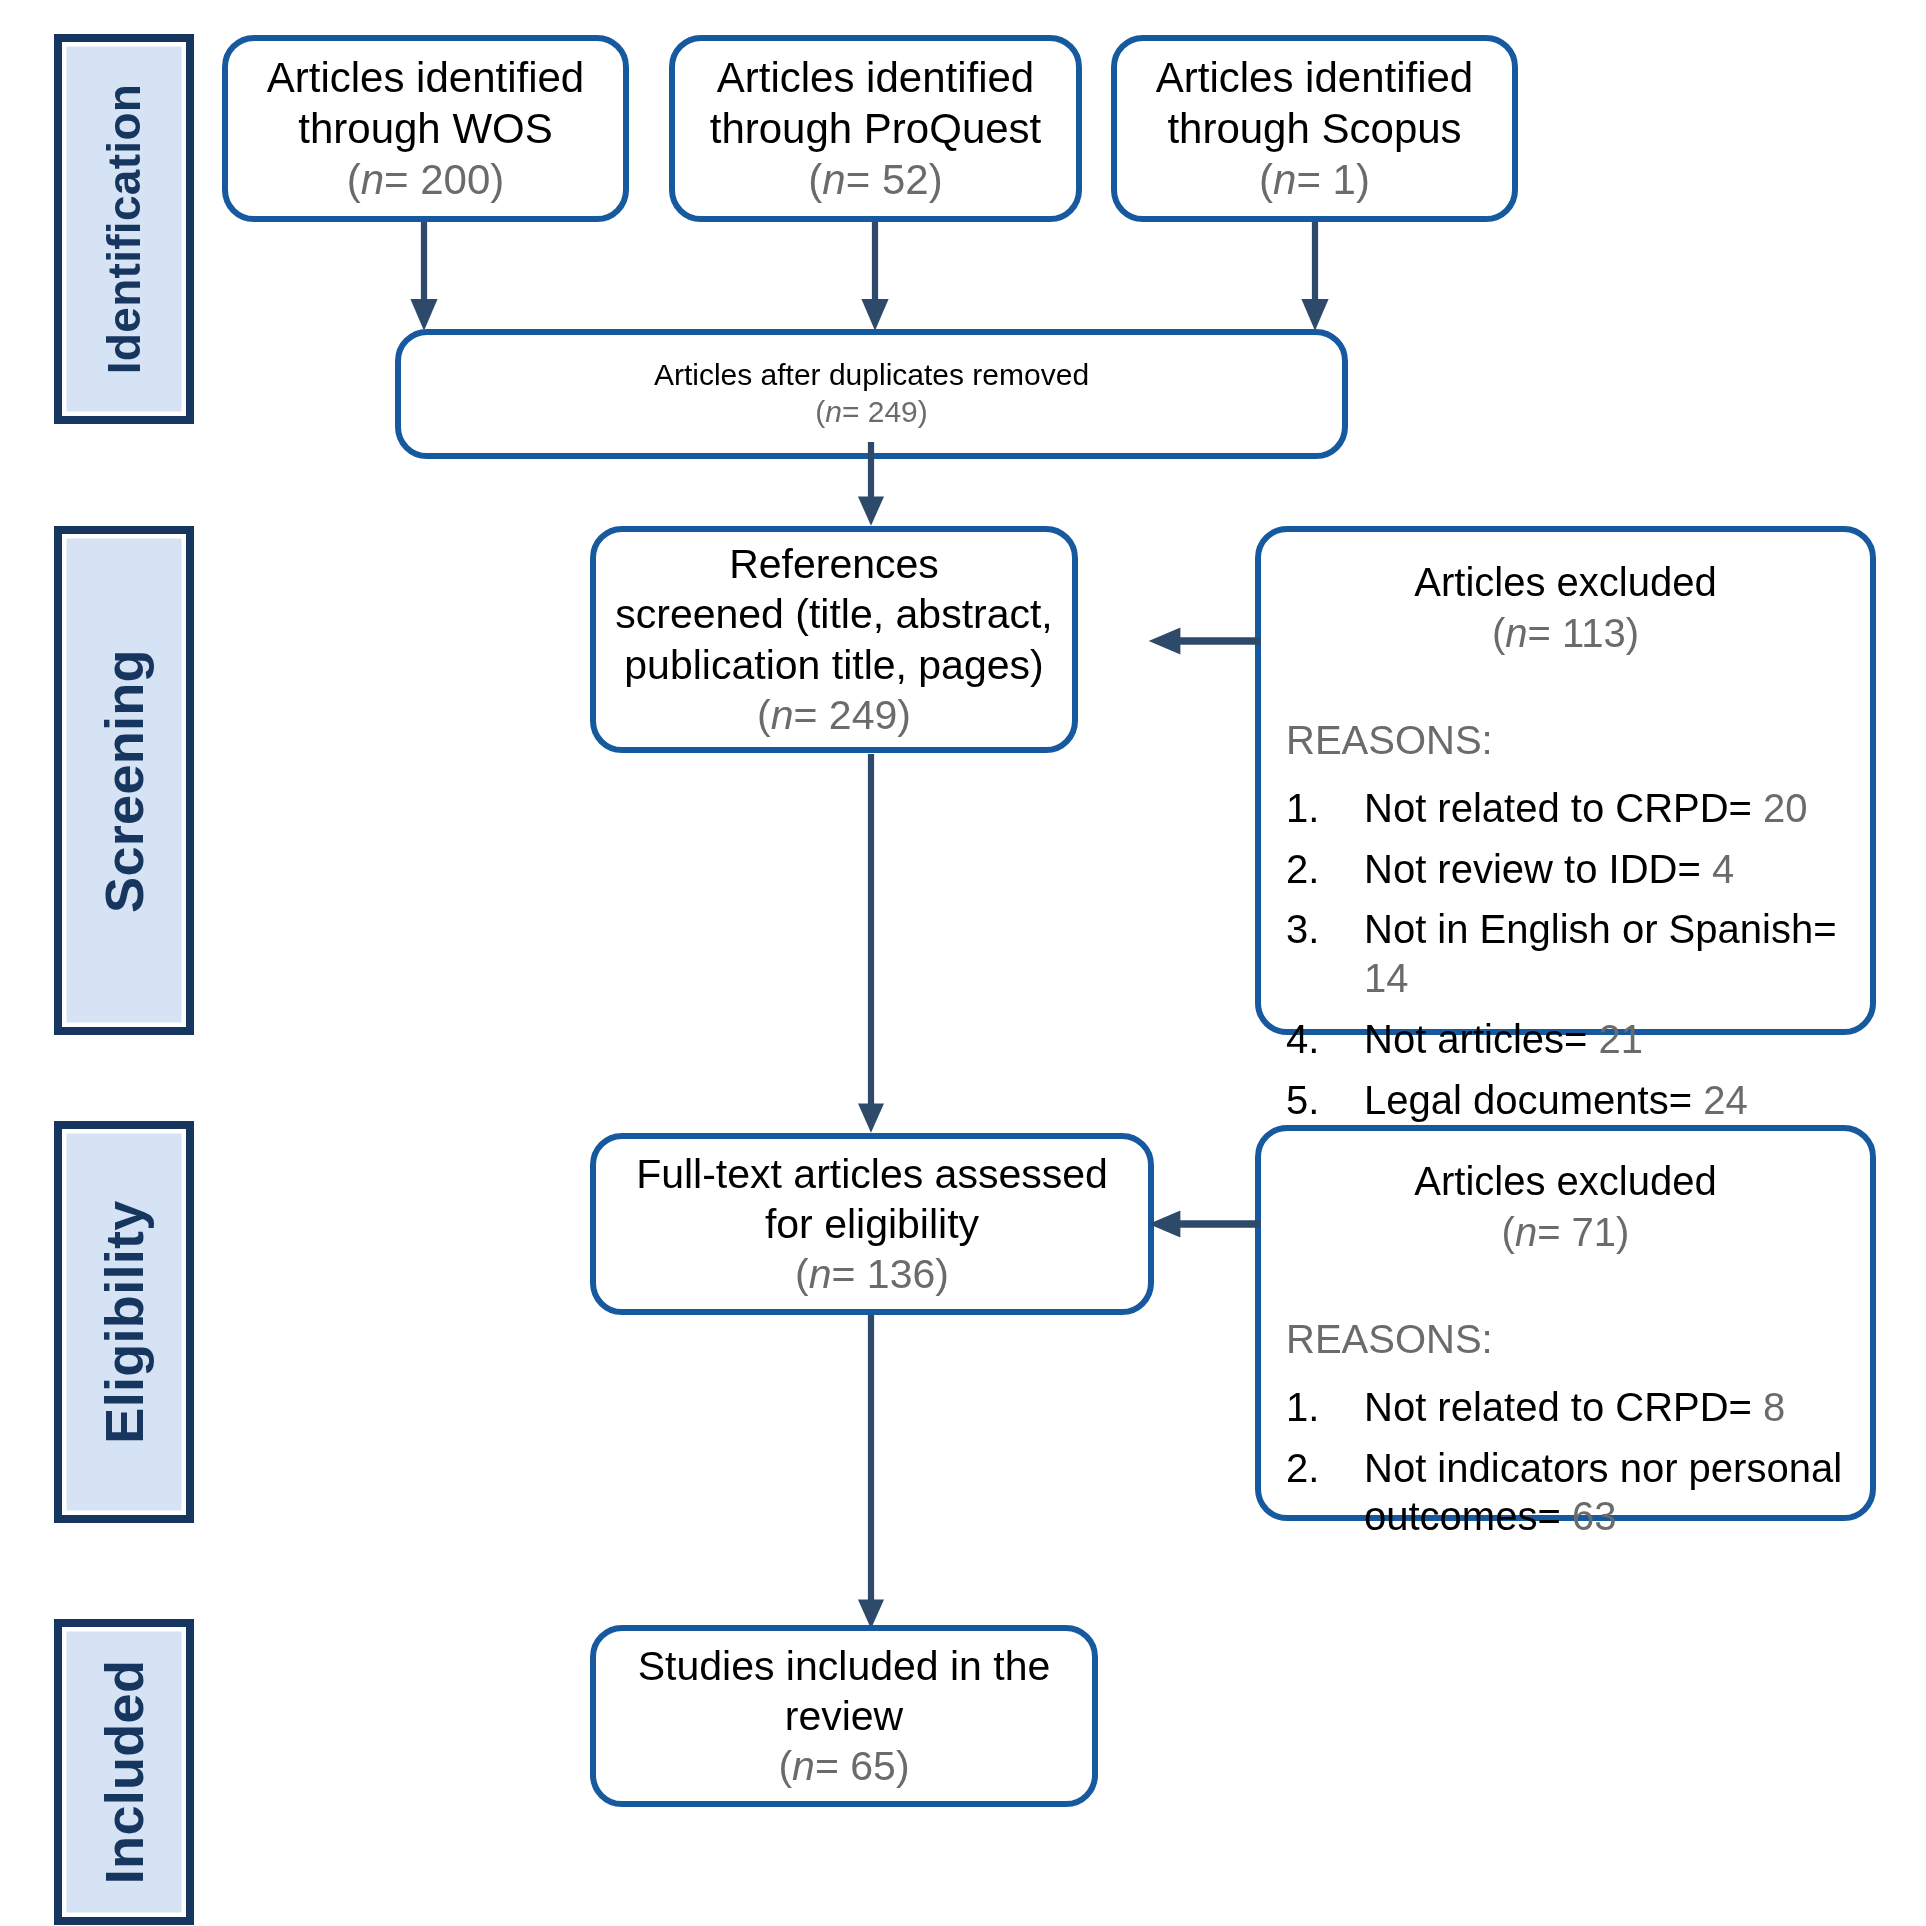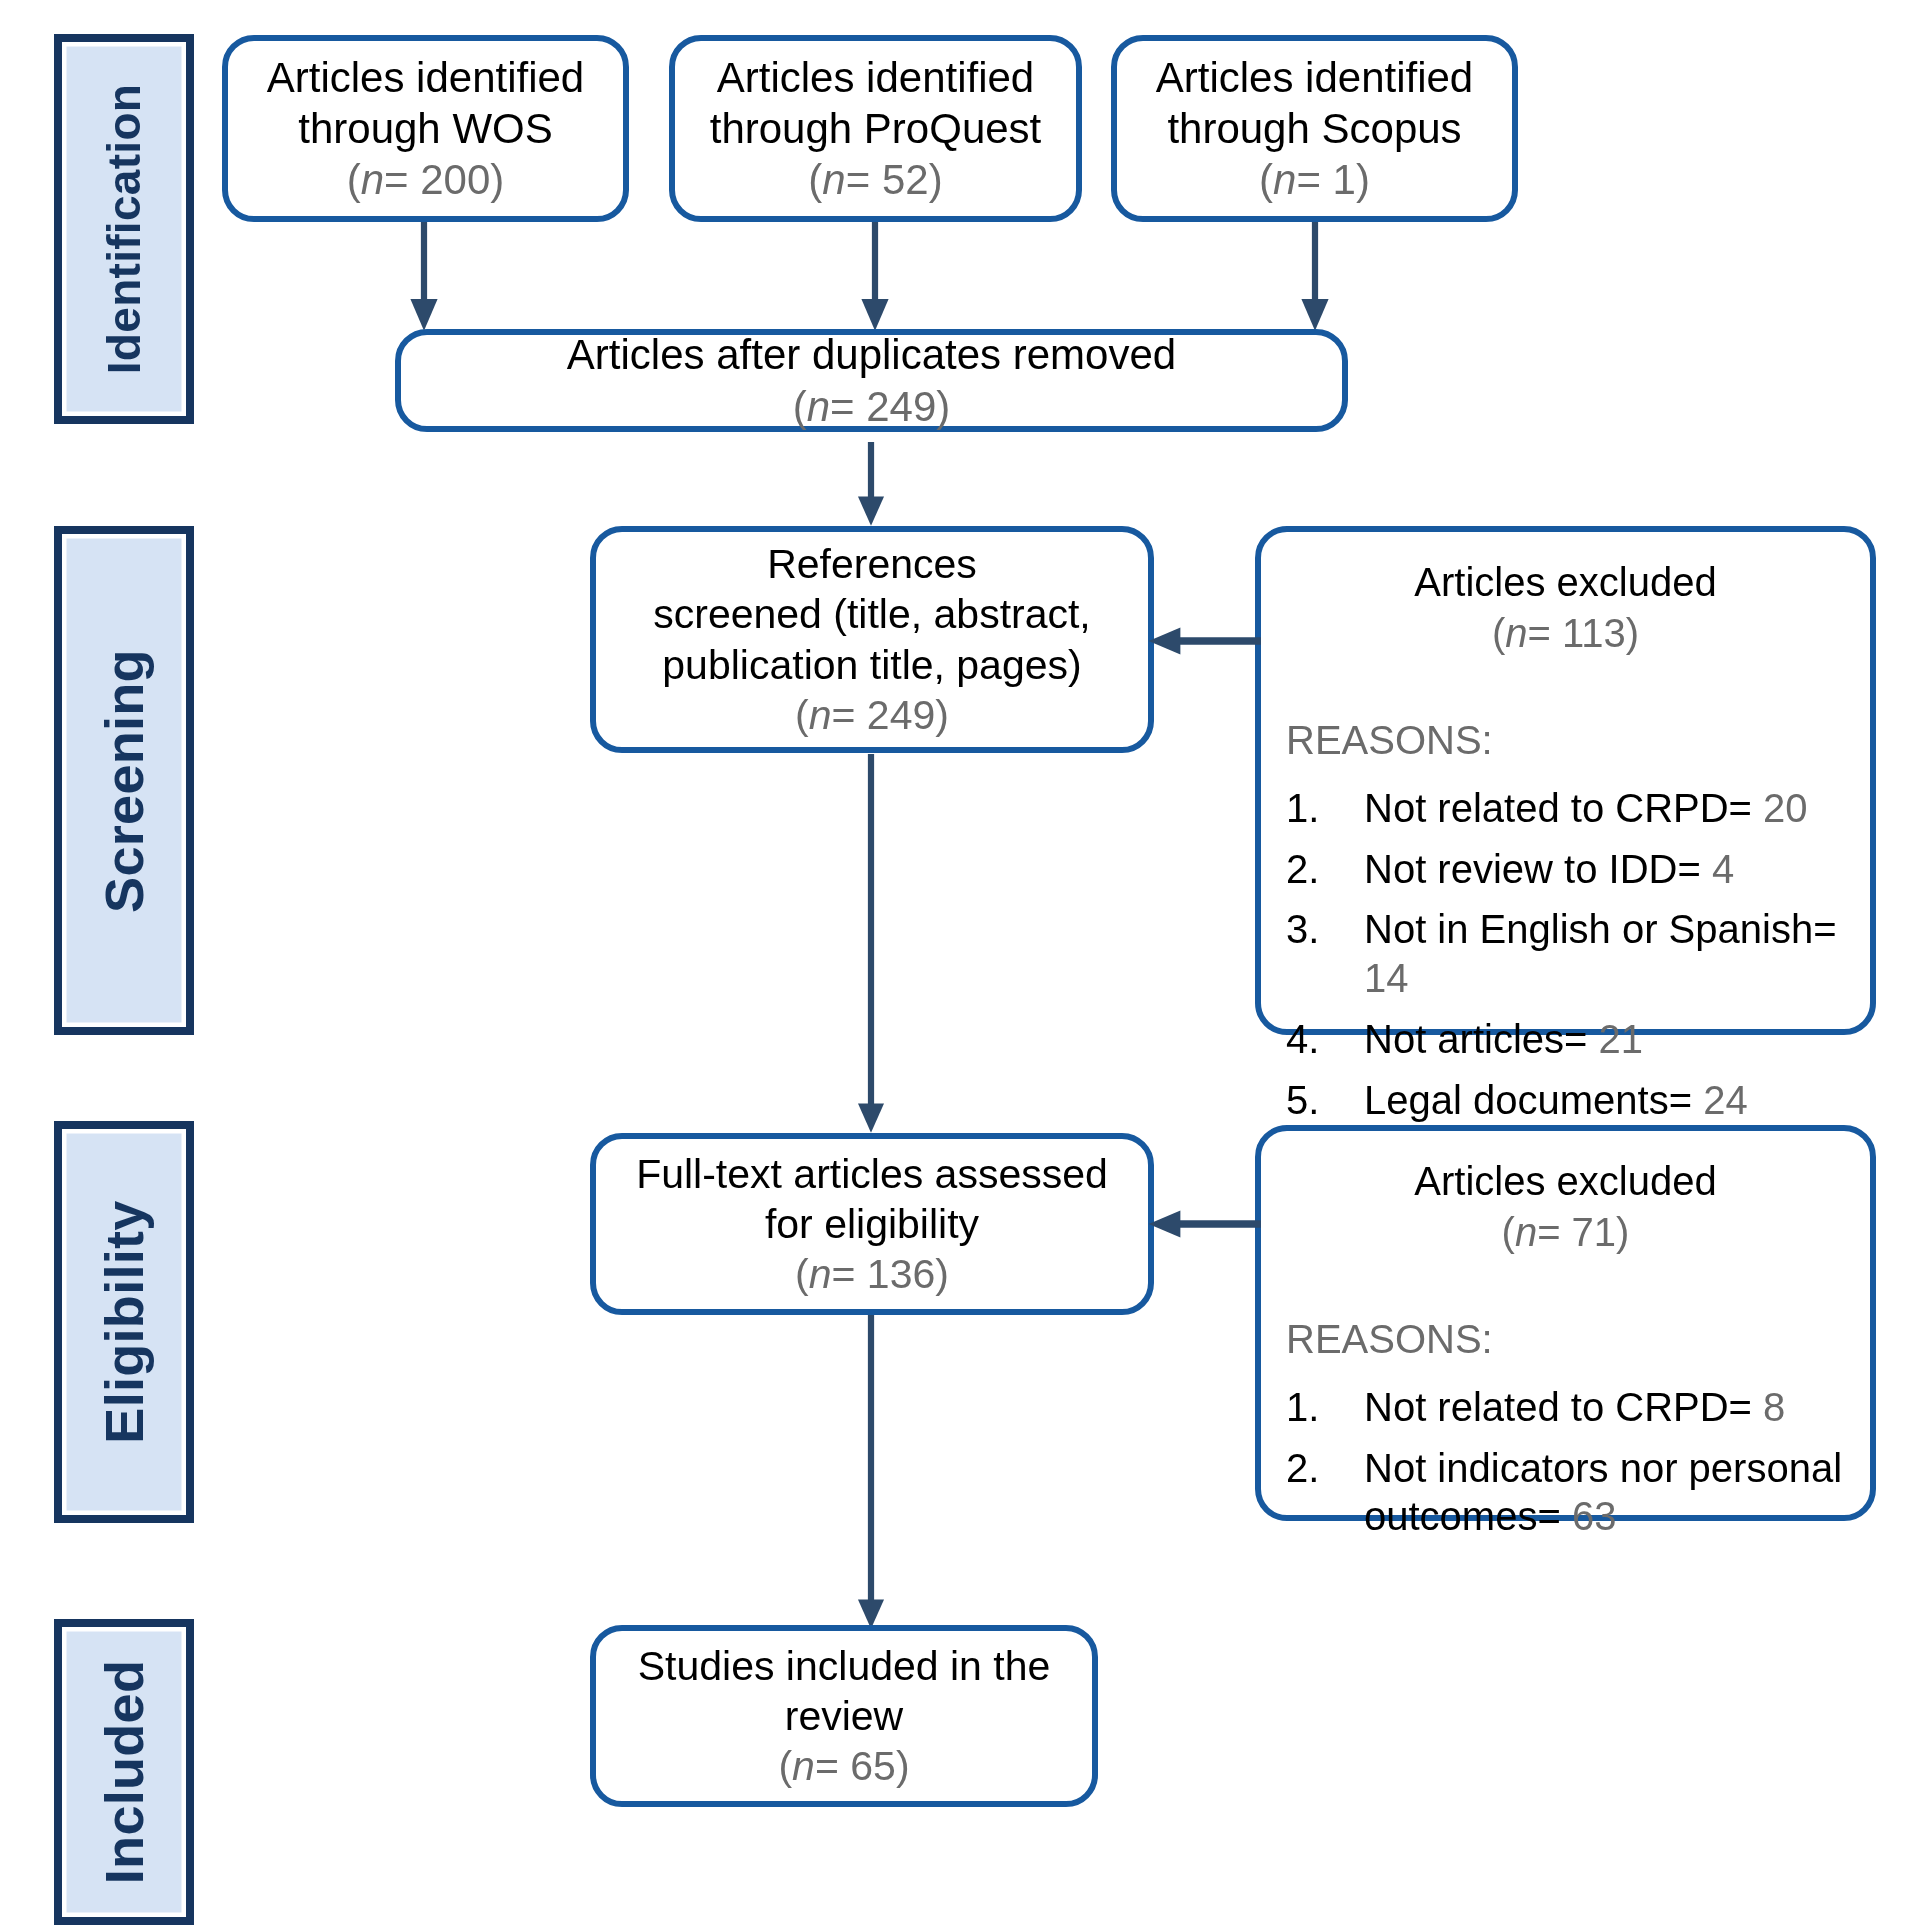--- a/index.html
+++ b/index.html
@@ -166,33 +166,33 @@
     </svg>
   </div>
 
   <div class="connector" style="left:1298px; top:222px; width:34px; height:111px;">
     <svg width="34" height="111" viewBox="0 0 60 196">
       <line x1="30" y1="0" x2="30" y2="150" stroke="#2d4a6b" stroke-width="11"></line>
       <polygon points="30,192 6,136 54,136" fill="#2d4a6b"></polygon>
     </svg>
   </div>
 
-  <div class="flow-box" style="left:395px; top:329px; width:953px; height:103px; font-size:42px;">
+  <div class="flow-box" style="left:395px; top:329px; width:953px; height:130px; font-size:30px;">
     <span class="line">Articles after duplicates removed</span>
     <span class="count"><span>(</span><span class="n-ital">n</span><span>= </span><span>249</span><span>)</span></span>
   </div>
 
   <div class="connector" style="left:854px; top:442px; width:34px; height:85px;">
     <svg width="34" height="85" viewBox="0 0 60 150">
       <line x1="30" y1="0" x2="30" y2="108" stroke="#2d4a6b" stroke-width="11"></line>
       <polygon points="30,148 7,96 53,96" fill="#2d4a6b"></polygon>
     </svg>
   </div>
 
-  <div class="flow-box" style="left:590px; top:526px; width:564px; height:227px; font-size:41px;">
+  <div class="flow-box" style="left:590px; top:526px; width:488px; height:227px; font-size:41px;">
     <span class="line">References</span>
     <span class="line">screened (title, abstract,</span>
     <span class="line">publication title, pages)</span>
     <span class="count"><span>(</span><span class="n-ital">n</span><span>= </span><span>249</span><span>)</span></span>
   </div>
 
   <div class="flow-box excl-box" style="left:1255px; top:526px; width:621px; height:509px; font-size:40px;">
     <div class="excl-head">Articles excluded</div>
     <div class="excl-count count"><span>(</span><span class="n-ital">n</span><span>= </span><span>113</span><span>)</span></div>
     <div class="reasons-label">REASONS:</div>

